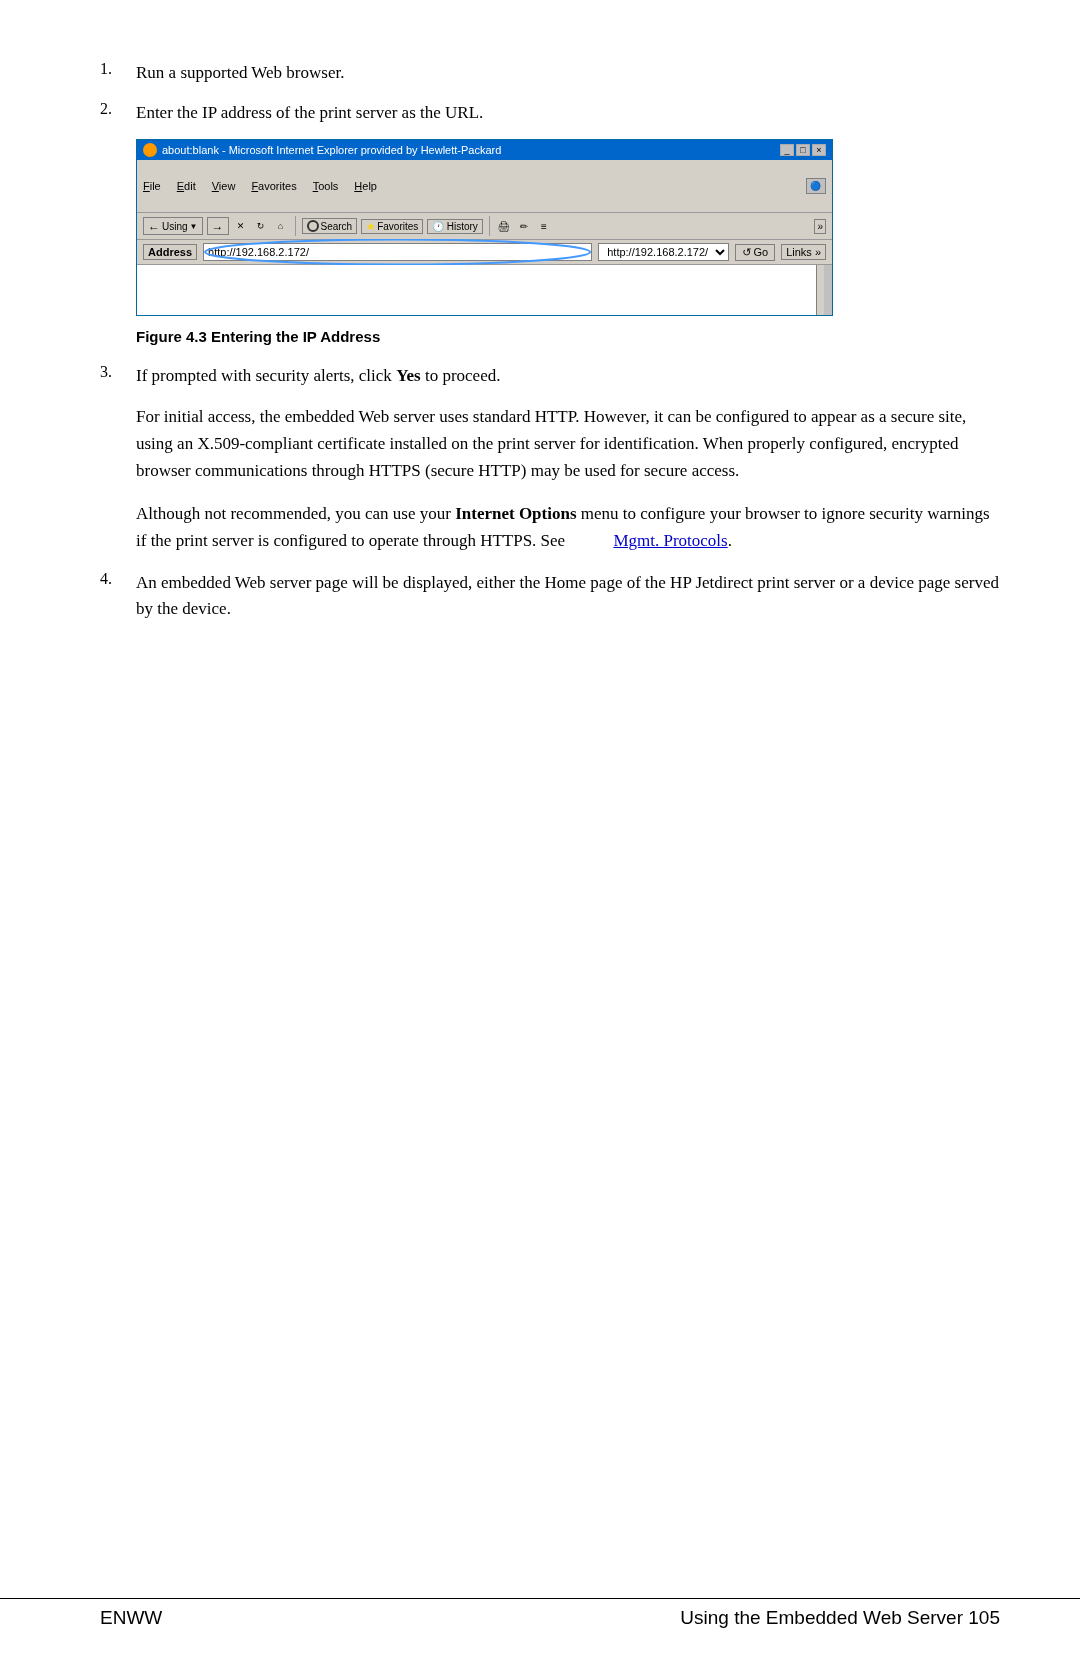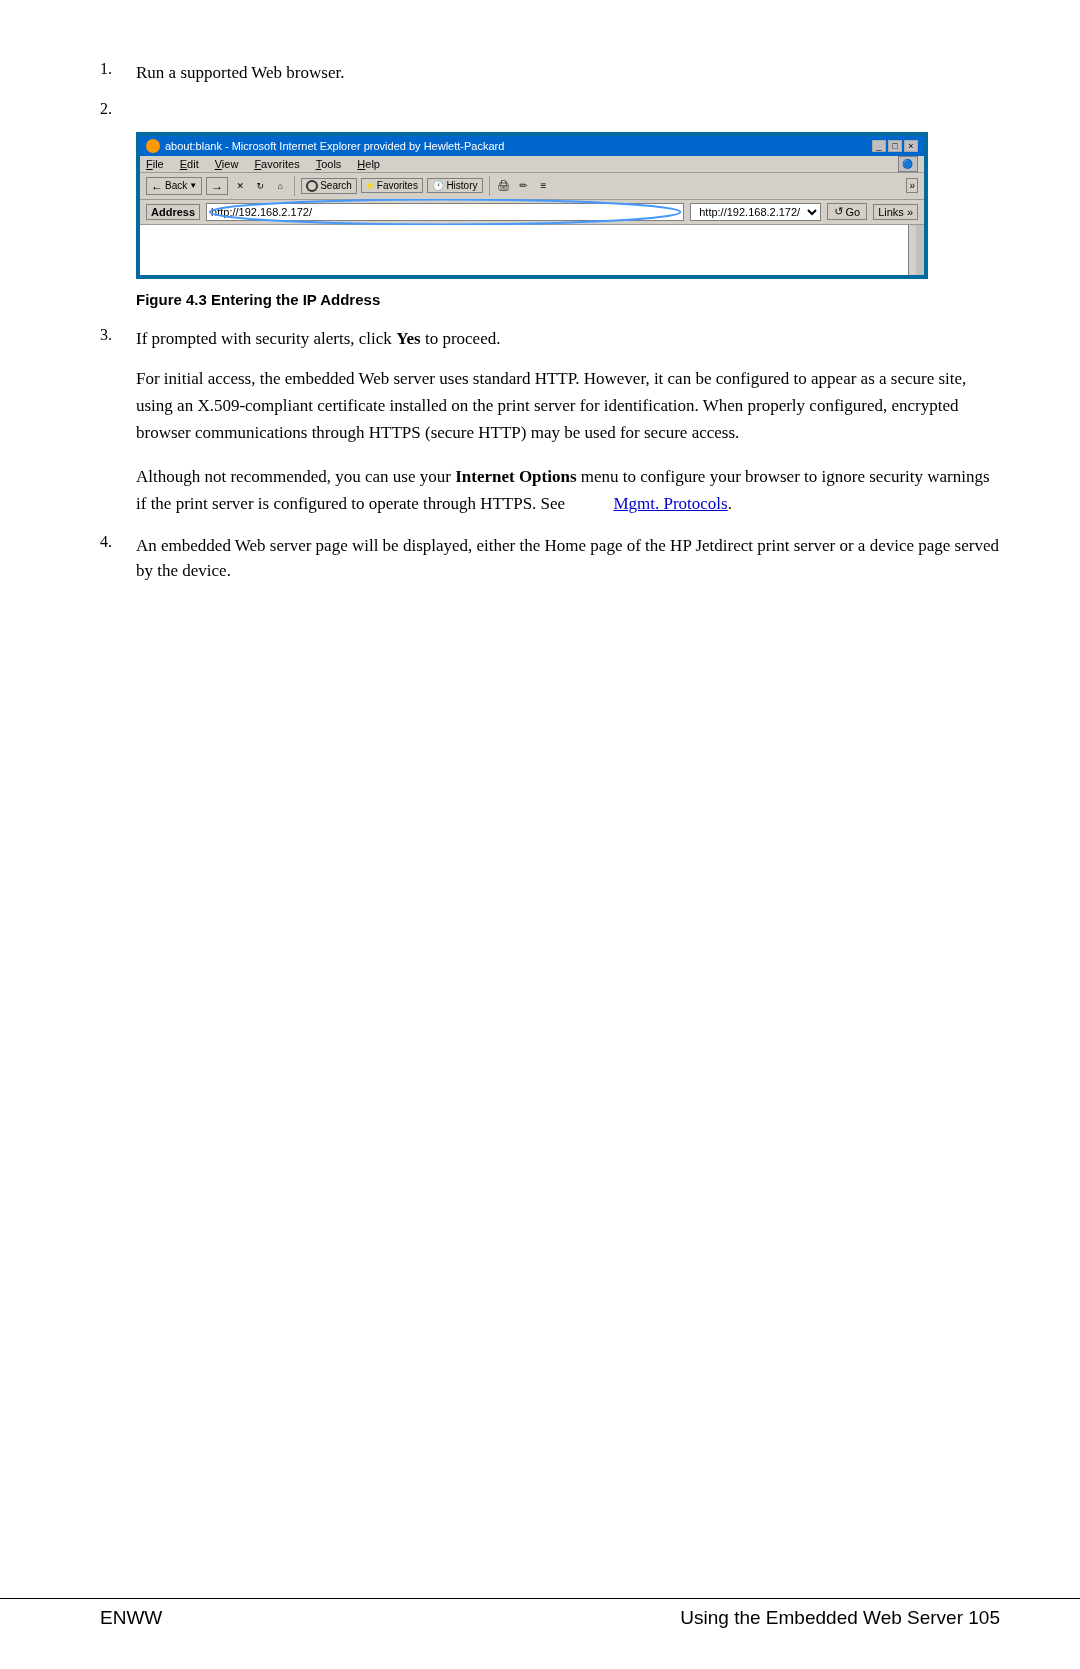--- a/index.html
+++ b/index.html
@@ -27,23 +27,23 @@
     }
     .step-text {
       font-size: 17px;
       line-height: 1.5;
     }
     .step-text b {
       font-weight: bold;
     }
     
     .browser-screenshot {
-      border: 4px solid #0369a1;
+      border: 1px solid #0369a1;
       margin: 12px 0 12px 36px;
-      width: 792px;
+      width: 697px;
       background: #0369a1;
       font-family: Arial, sans-serif;
       font-size: 11px;
     }
     .browser-titlebar {
       background: #0066cc;
       color: #fff;
       padding: 3px 6px;
       font-size: 11px;
       display: flex;
@@ -74,21 +74,21 @@
       background: #c0c0c0;
       font-size: 9px;
       display: flex;
       align-items: center;
       justify-content: center;
       color: #000;
       cursor: pointer;
     }
     .browser-menubar {
       background: #d4d0c8;
-      padding: 0 6px;
+      padding: 18px 6px;
       display: flex;
       gap: 16px;
       border-bottom: 1px solid #999;
       align-items: center;
     }
     .menu-item {
       font-size: 11px;
       color: #000;
       text-decoration: none;
       cursor: pointer;
@@ -261,20 +261,21 @@
 
 <div class="page">
 
   <div class="step">
     <span class="step-num">1.</span>
     <span class="step-text">Run a supported Web browser.</span>
   </div>
 
   <div class="step">
     <span class="step-num">2.</span>
+    <span class="step-text">Enter the IP address of the print server as the URL.</span>
   </div>
 
   <div class="browser-screenshot">
 
     <div class="browser-titlebar">
       <div class="browser-titlebar-title">
         <span class="browser-titlebar-icon"></span>
         <span>about:blank - Microsoft Internet Explorer provided by Hewlett-Packard</span>
       </div>
       <div class="browser-window-controls">
@@ -292,21 +293,21 @@
       <a class="menu-item"><span>T</span>ools</a>
       <a class="menu-item"><span>H</span>elp</a>
       <div style="flex:1"></div>
       <div style="width:20px;height:16px;background:#c0c0c0;border:1px solid #808080;display:flex;align-items:center;justify-content:center;font-size:9px;">🔵</div>
     </div>
 
     <div class="browser-toolbar">
 
       <div class="tb-btn">
         <span style="font-size:12px;">←</span>
-        <span>Back</span>
+        <span>Using</span>
         <span style="font-size:8px;">▼</span>
       </div>
 
       <div class="tb-btn">
         <span style="font-size:12px;">→</span>
       </div>
 
       <div class="tb-icon" style="background:#d4d0c8; border:none;">
         <span>✕</span>
       </div>

